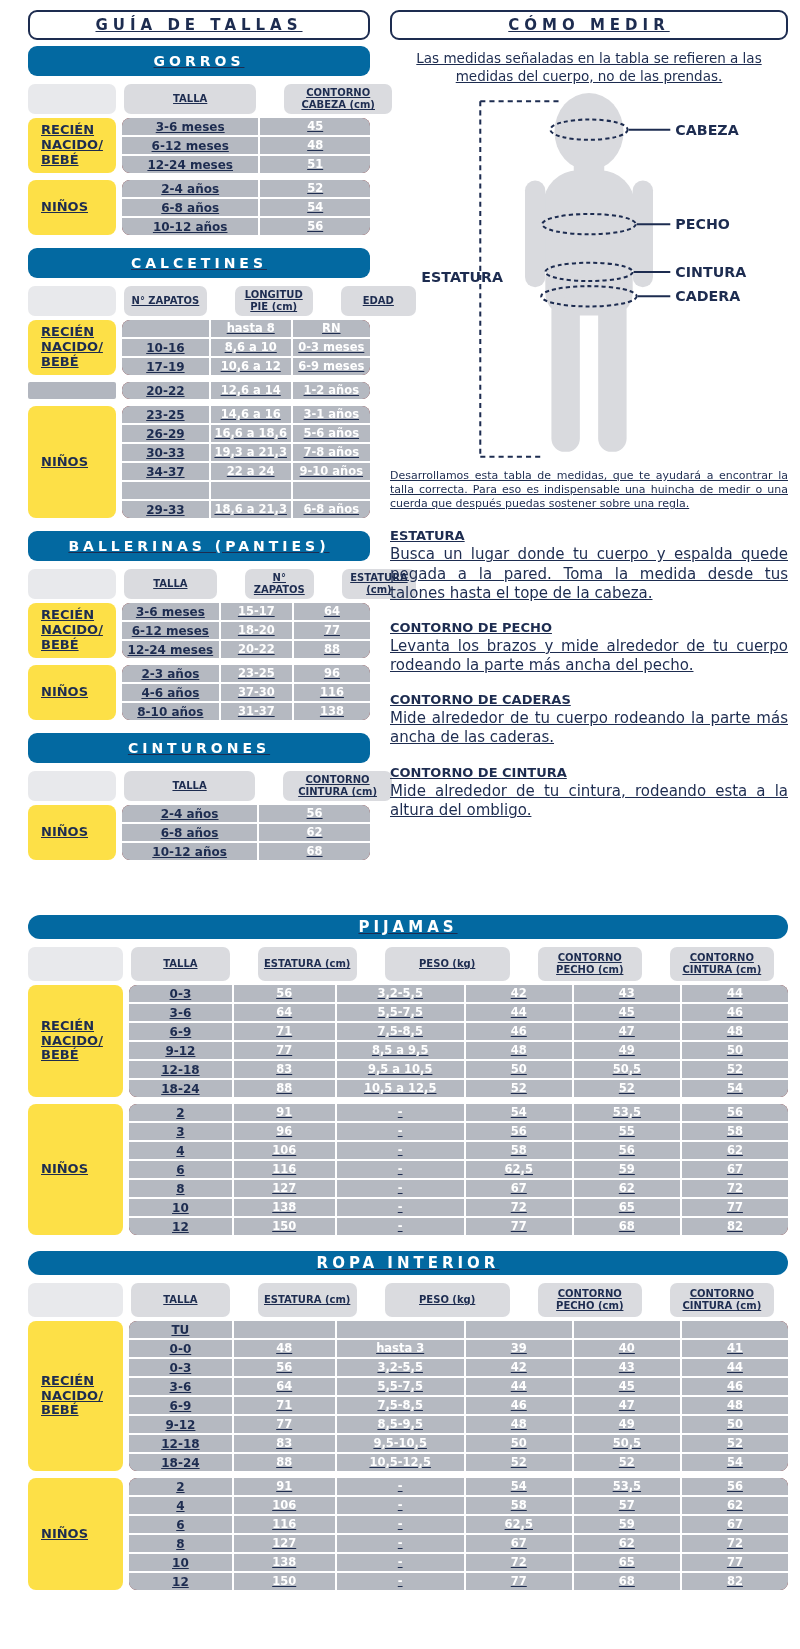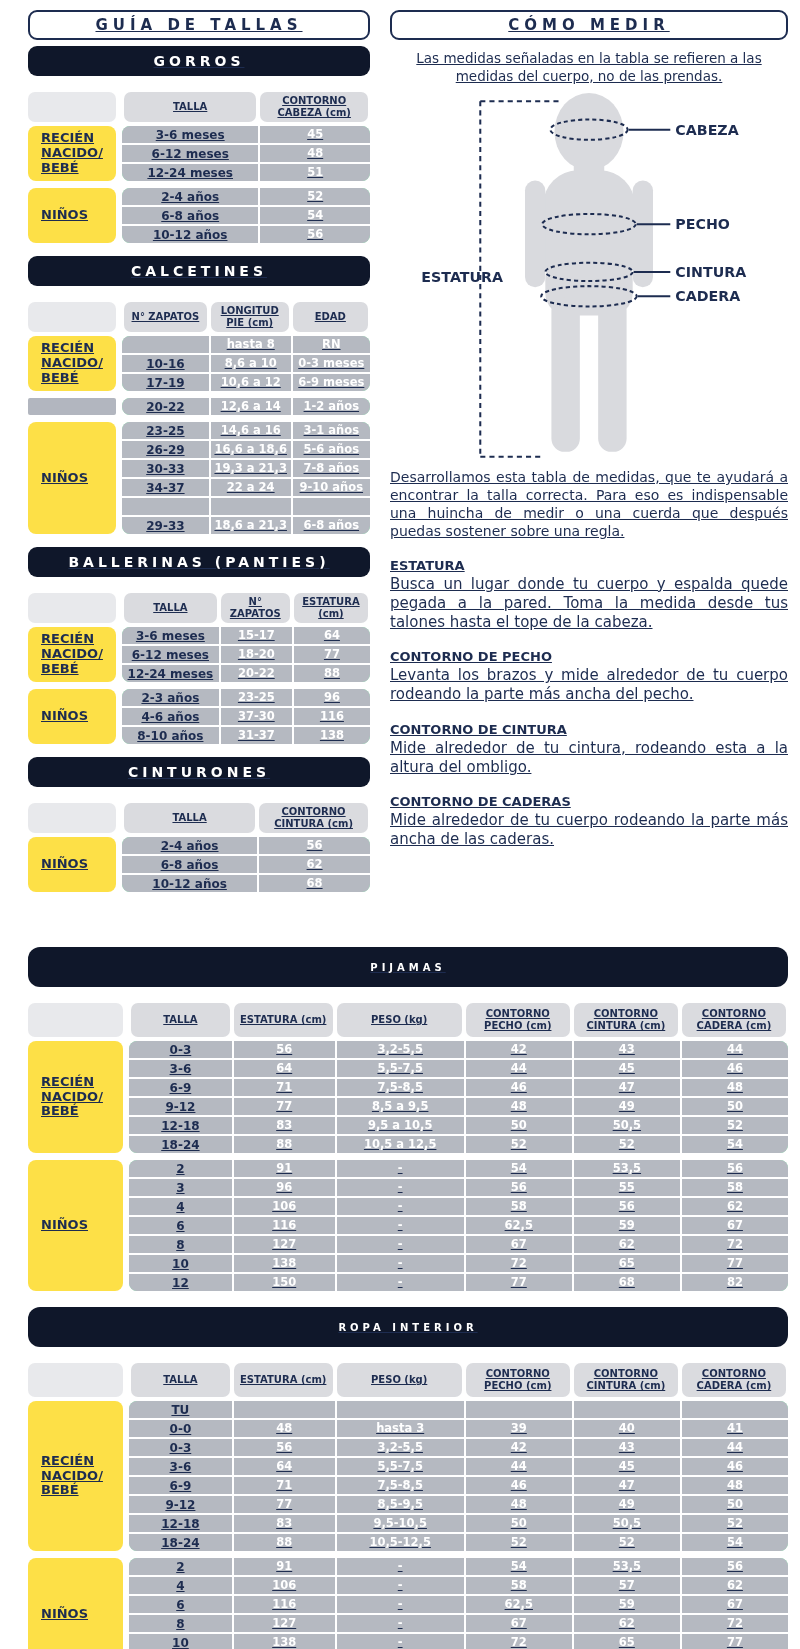--- a/index.html
+++ b/index.html
@@ -19,44 +19,44 @@
     display: flex; align-items: center; justify-content: center;
     font-weight: bold; font-size: 15px; letter-spacing: 5px;
     background: #fff; margin-bottom: 6px;
   }
 
   
   .size-table { margin-top: 13px; --lw: 88px; }
   .size-table.wide { --lw: 95px; }
   #left-tables .size-table:first-child { margin-top: 0; }
   .t-bar {
-    height: 30px; background: #0f172a; color: #fff; border-radius: 9px;
+    height: 30px; background: #0369a1; color: #fff; border-radius: 9px;
     display: flex; align-items: center; justify-content: center;
     font-weight: bold; font-size: 14px; letter-spacing: 4px;
-    margin-bottom: 16px;
-  }
-  .size-table.wide .t-bar { height: 40px; border-radius: 12px; font-size: 10px; }
+    margin-bottom: 8px;
+  }
+  .size-table.wide .t-bar { height: 24px; border-radius: 12px; font-size: 15px; }
   .t-head, .t-group { display: grid; grid-template-columns: var(--lw) 1fr; column-gap: 6px; }
   .t-head { margin-bottom: 4px; }
   .t-corner { background: #e8e9ec; border-radius: 7px; }
-  .t-pills { display: grid; }
+  .t-pills { display: grid; gap: 24px; }
   .t-pill {
     background: #dadbdf; border-radius: 7px; margin: 0 2px;
     display: flex; align-items: center; justify-content: center; text-align: center;
     font-weight: bold; font-size: 10px; line-height: 1.2; color: #1d2c50;
     min-height: 30px; padding: 2px 2px;
   }
   .t-group { margin-bottom: 7px; }
   .t-glabel {
     background: #fde047; border-radius: 8px; color: #1d2c50;
     display: flex; align-items: center; padding-left: 13px;
     font-weight: bold; font-size: 13px; line-height: 1.15;
   }
   .t-glabel.empty { background: #b2b6bf; border-radius: 2px; }
-  .t-block { border-radius: 8px; overflow: hidden; background: #86efac; }
+  .t-block { border-radius: 8px; overflow: hidden; background: #7f1d1d; }
   .t-row { display: grid; }
   .t-row + .t-row .t-cell { border-top: 2px solid #fff; }
   .t-cell {
     height: 17px; display: flex; align-items: center; justify-content: center;
     font-size: 11.5px; font-weight: bold; color: #ffffff;
     border-left: 2px solid #fff; background: #b5b9c1; line-height: 1;
   }
   .t-row + .t-row .t-cell { height: 19px; }
   .t-cell.first { border-left: none; color: #1d2c50; font-size: 12px; }
 
@@ -78,21 +78,21 @@
   .intro-text {
     text-align: center; font-size: 13.5px; line-height: 1.3;
     margin: 10px 4px 4px 4px;
   }
   .diagram-wrap { display: flex; justify-content: center; margin: 4px 0 2px 0; }
   svg text { font-family: "DejaVu Sans", "Liberation Sans", sans-serif; font-weight: bold; fill: #1d2c50; font-size: 14px; }
   .consejos-title {
     text-align: center; font-weight: bold; font-size: 14px; letter-spacing: 3px;
     margin: 8px 0 10px 0;
   }
-  .consejos-text { font-size: 14px; line-height: 1.28; text-align: justify; }
+  .consejos-text { font-size: 11px; line-height: 1.28; text-align: justify; }
   .tip { margin-top: 17px; }
   .tip-title { font-weight: bold; font-size: 13px; margin-bottom: 2px; }
   .tip-text { font-size: 15px; line-height: 1.28; text-align: justify; }
 </style>
 </head>
 <body>
 
 <div class="page">
 
   <div class="top-area">
@@ -351,26 +351,26 @@
       <div id="tips">
           <div class="tip">
             <div class="tip-title">ESTATURA</div>
             <p class="tip-text">Busca un lugar donde tu cuerpo y espalda quede pegada a la pared. Toma la medida desde tus talones hasta el tope de la cabeza.</p>
           </div>
           <div class="tip">
             <div class="tip-title">CONTORNO DE PECHO</div>
             <p class="tip-text">Levanta los brazos y mide alrededor de tu cuerpo rodeando la parte más ancha del pecho.</p>
           </div>
           <div class="tip">
+            <div class="tip-title">CONTORNO DE CADERAS</div>
+            <p class="tip-text">Mide alrededor de tu cuerpo rodeando la parte más ancha de las caderas.</p>
+          </div>
+          <div class="tip">
             <div class="tip-title">CONTORNO DE CINTURA</div>
             <p class="tip-text">Mide alrededor de tu cintura, rodeando esta a la altura del ombligo.</p>
-          </div>
-          <div class="tip">
-            <div class="tip-title">CONTORNO DE CADERAS</div>
-            <p class="tip-text">Mide alrededor de tu cuerpo rodeando la parte más ancha de las caderas.</p>
           </div>
         </div>
     </div>
 
   </div>
 
   <div id="bottom-tables">
       <section class="size-table wide" data-tid="pijamas">
         <div class="t-bar">PIJAMAS</div>
         <div class="t-head">

